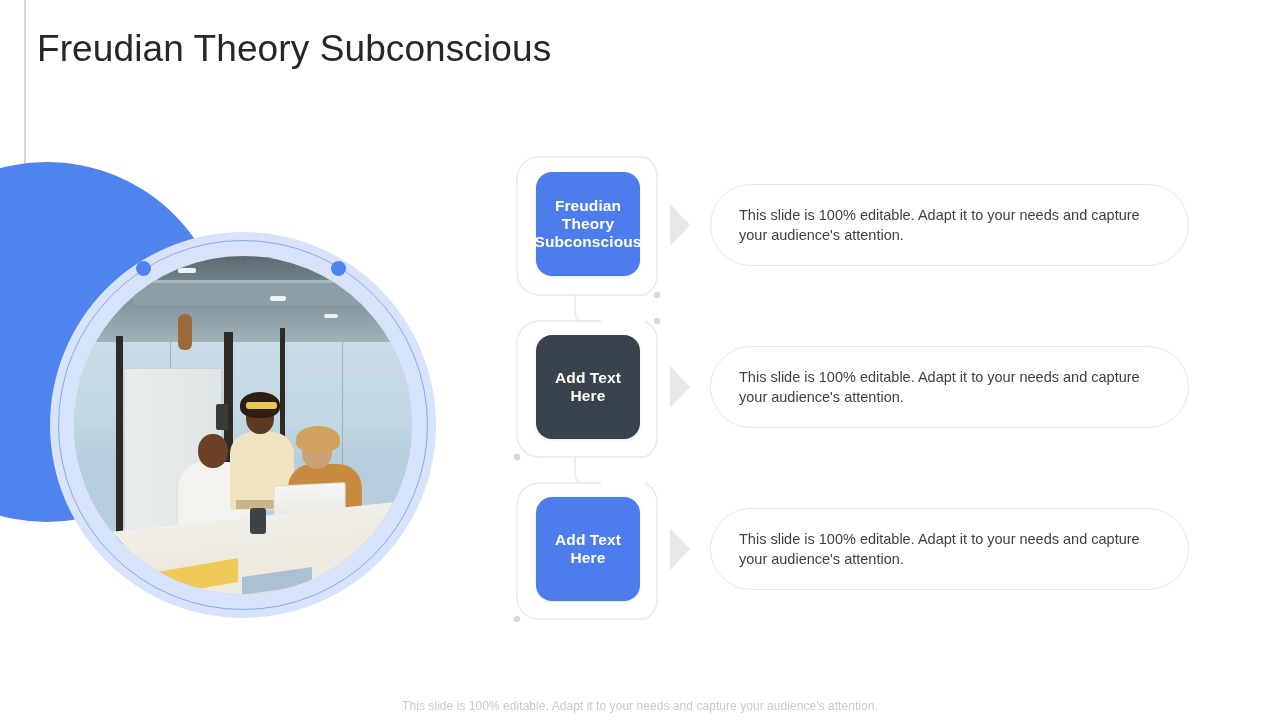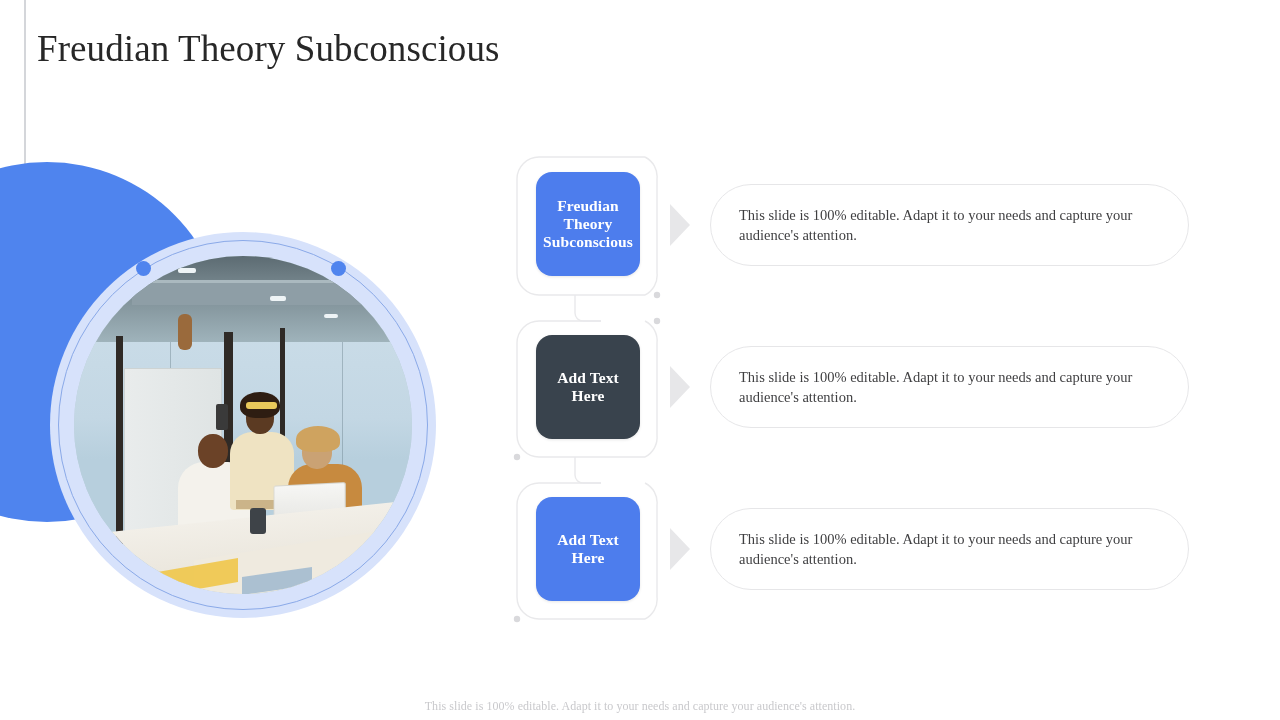--- a/index.html
+++ b/index.html
@@ -15,21 +15,20 @@
     position: relative;
   }
 
   #slide {
     position: absolute;
     left: 0; top: 0;
     width: 1280px;
     height: 720px;
     background: #ffffff;
     overflow: hidden;
-    font-family: Liberation Serif, serif;
   }
 
   
   #slide-title {
     position: absolute;
     left: 37px;
     top: 26px;
     font-size: 37px;
     line-height: 46px;
     font-weight: 400;

